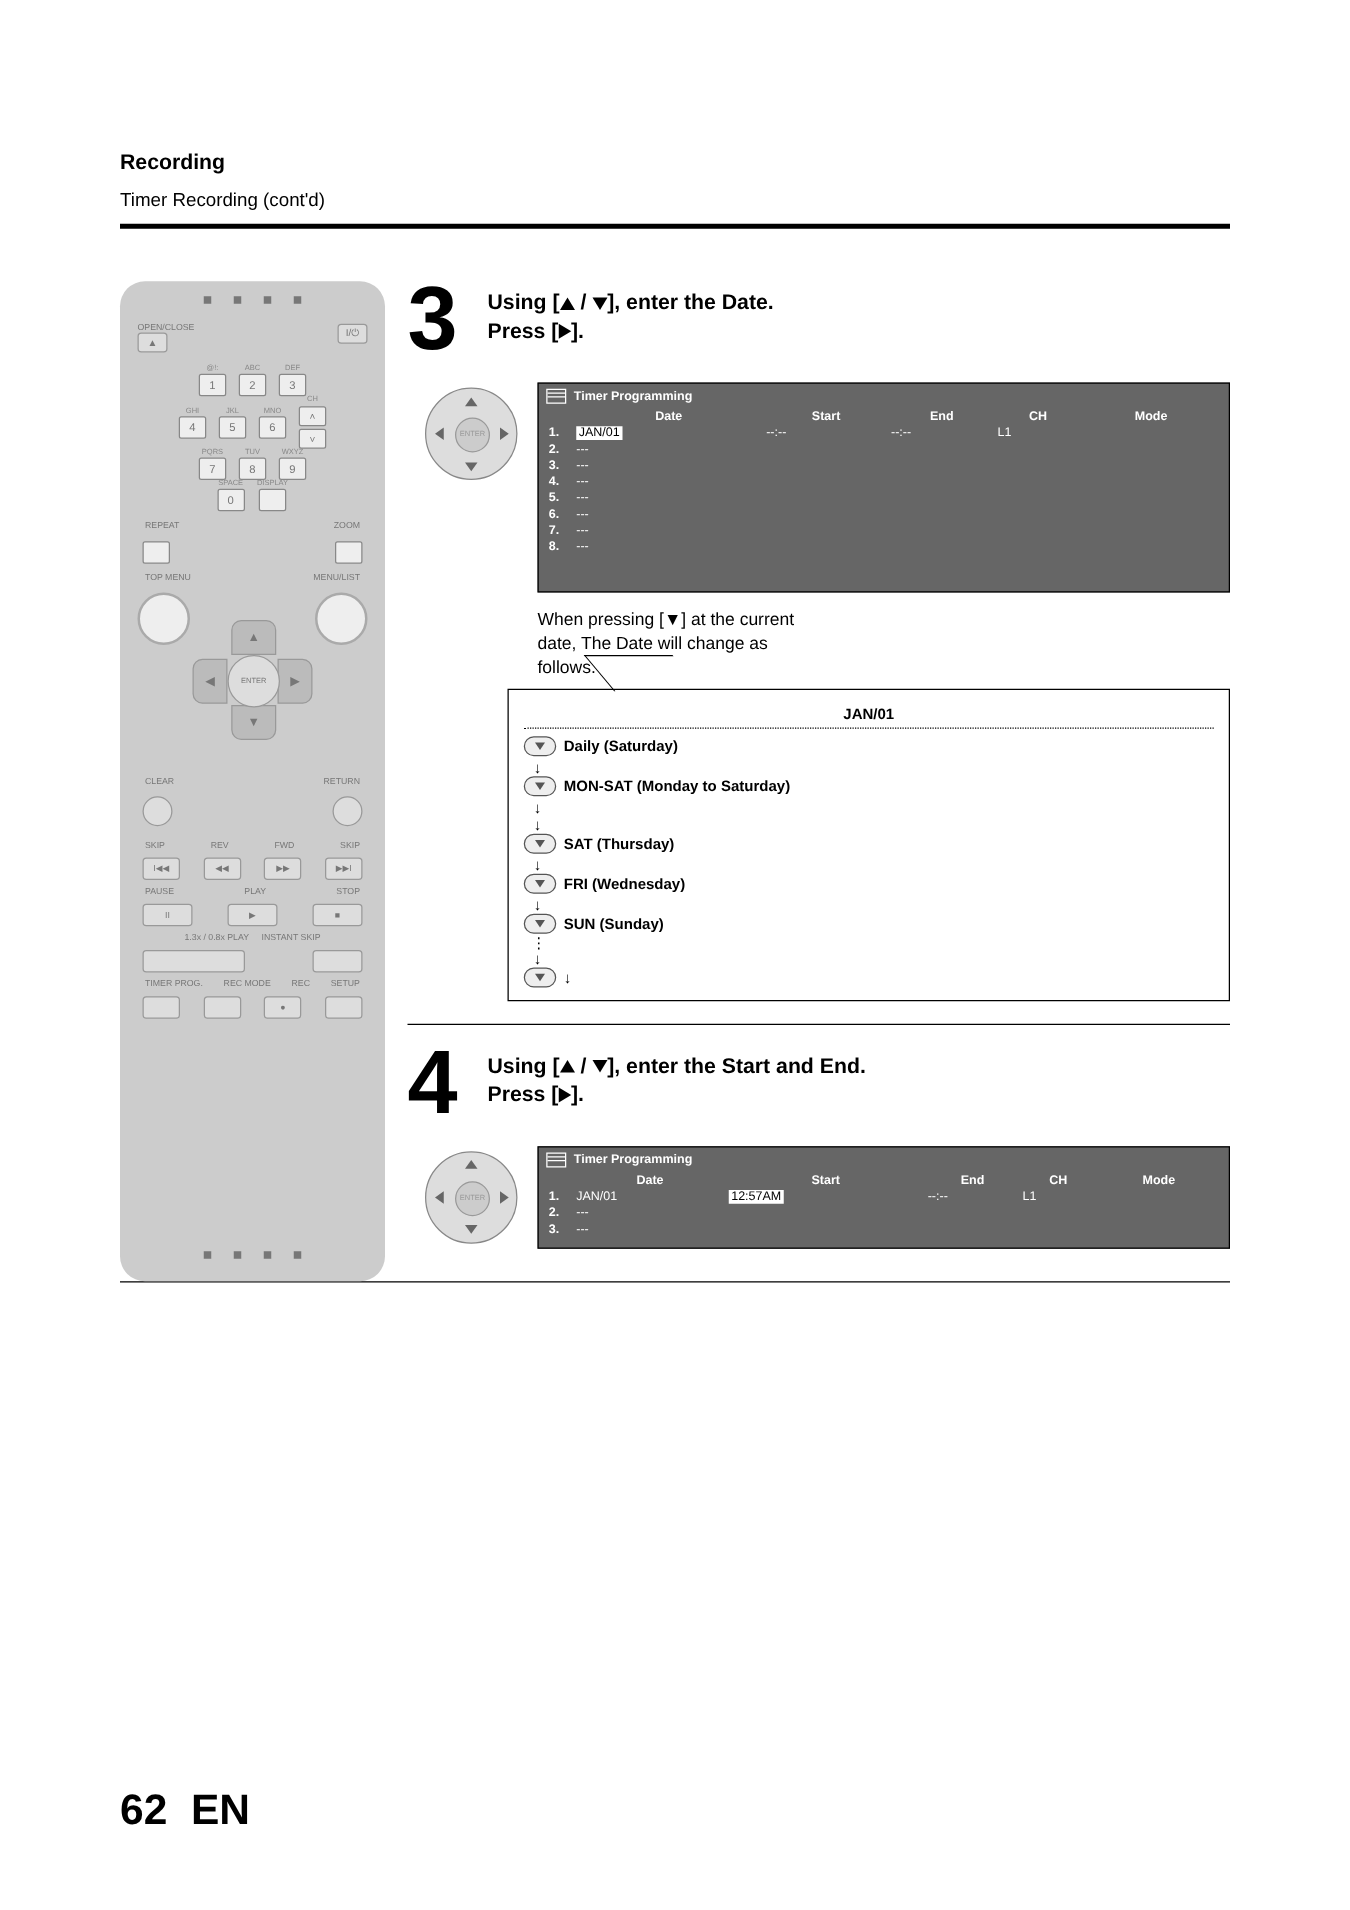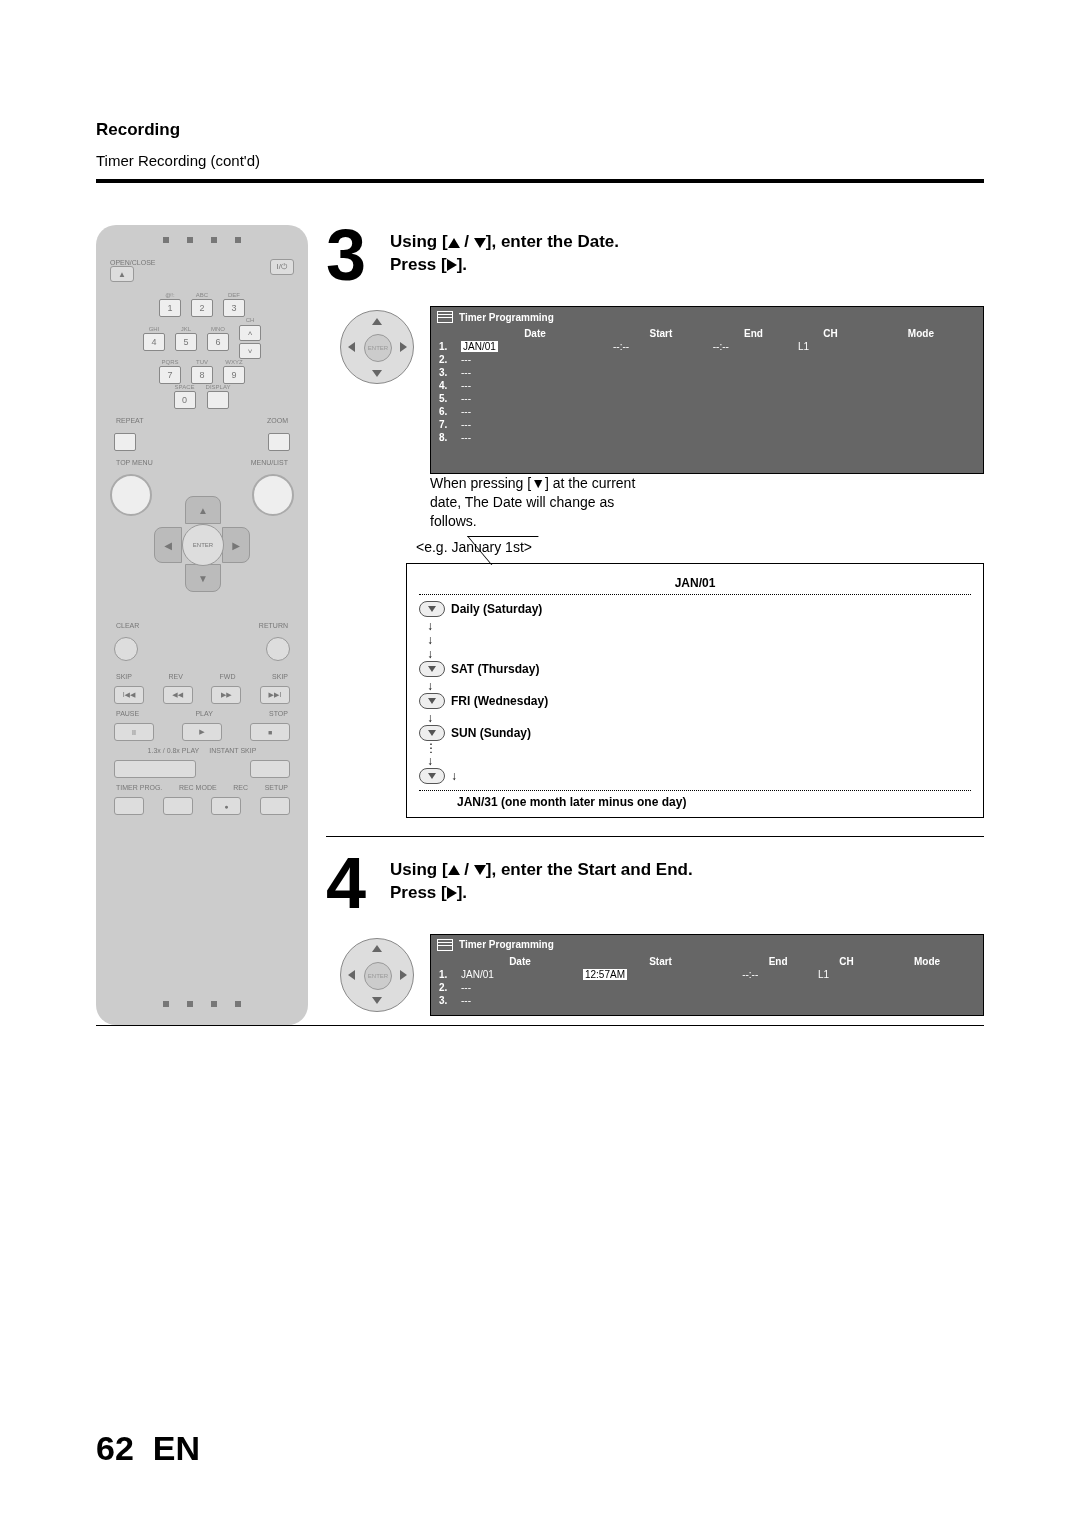--- a/index.html
+++ b/index.html
@@ -70,21 +70,21 @@
   .osd{border:1px solid #000;background:#666;color:#fff;font-size:10px;flex:1;padding:4px 6px}
   .osd .ttl{display:flex;align-items:center;gap:6px;font-weight:bold;margin-bottom:4px}
   .osd table{width:100%;border-collapse:collapse;font-size:10px}
   .osd th{color:#fff;font-weight:bold;text-align:center;padding:1px 2px}
   .osd td{color:#fff;padding:1px 2px}
   .osd .hl{background:#fff;color:#000;padding:0 2px}
   .listicon{display:inline-block;width:14px;height:10px;border:1px solid #fff}
   .listicon::before{content:"";display:block;border-top:1px solid #fff;margin-top:2px}
   .listicon::after{content:"";display:block;border-top:1px solid #fff;margin-top:2px}
 
-  .note-block{margin:0 0 8px 104px;font-size:14px;line-height:1.35;max-width:230px}
+  .note-block{margin:12px 0 8px 104px;font-size:14px;line-height:1.35;max-width:230px}
   .eg{margin:4px 0 8px 90px;font-size:14px}
 
   .options-box{border:1px solid #000;margin:0 0 18px 80px;padding:12px 12px 8px 12px;font-size:12px;position:relative}
   .opt-top{font-weight:bold;text-align:center;border-bottom:1px dotted #000;padding-bottom:4px;margin:0 0 6px 0}
   .opt-row{display:flex;align-items:center;gap:6px;margin-bottom:2px}
   .dbtn{width:24px;height:14px;border:1px solid #555;border-radius:9px;background:#eee;display:flex;align-items:center;justify-content:center}
   .dbtn .miniTri.d{border-left:4px solid transparent;border-right:4px solid transparent;border-top:6px solid #555}
   .opt-row .lbl{font-weight:bold}
   .vdots{text-align:left;margin-left:6px;font-size:12px;line-height:0.9;letter-spacing:0}
   .opt-bottom{font-weight:bold;border-top:1px dotted #000;padding-top:4px;margin-top:6px;text-align:left;padding-left:38px}
@@ -372,33 +372,38 @@
                   <td></td>
                   <td></td>
                   <td></td>
                 </tr>
               </tbody>
           </table>
         </div>
       </div>
 
       <div class="note-block">When pressing [▼] at the current date, The Date will change as follows.</div>
-      <div class="eg">&lt;e.g. January 1st&gt;</div>
 
       <div class="options-box">
         <div class="lead"></div>
         <div class="opt-top">JAN/01</div>
         <div id="optlist">
             <div class="opt-row">
               <div class="dbtn">
                 <div class="miniTri d"></div>
               </div>
               <div class="lbl">Daily (Saturday)</div>
             </div>
             <div style="margin-left: 8px;">↓</div>
+            <div class="opt-row">
+              <div class="dbtn">
+                <div class="miniTri d"></div>
+              </div>
+              <div class="lbl">MON-SAT (Monday to Saturday)</div>
+            </div>
             <div style="margin-left: 8px;">↓</div>
             <div style="margin-left: 8px;">↓</div>
             <div class="opt-row">
               <div class="dbtn">
                 <div class="miniTri d"></div>
               </div>
               <div class="lbl">SAT (Thursday)</div>
             </div>
             <div style="margin-left: 8px;">↓</div>
             <div class="opt-row">
@@ -416,21 +421,20 @@
             </div>
             <div class="vdots">⋮</div>
             <div style="margin-left: 8px;">↓</div>
             <div class="opt-row">
               <div class="dbtn">
                 <div class="miniTri d"></div>
               </div>
               <div>↓</div>
             </div>
           </div>
-        <div class="opt-bottom">JAN/31 (one month later minus one day)</div>
       </div>
 
       <div class="rsep"></div>
 
       <div class="step">
         <div class="stepnum">4</div>
         <div class="steptxt">
           <span>Using [</span><span class="tri up"></span><span> / </span><span class="tri down"></span><span>], enter the Start and End.</span><br>
           <span>Press [</span><span class="tri right"></span><span>].</span>
         </div>

